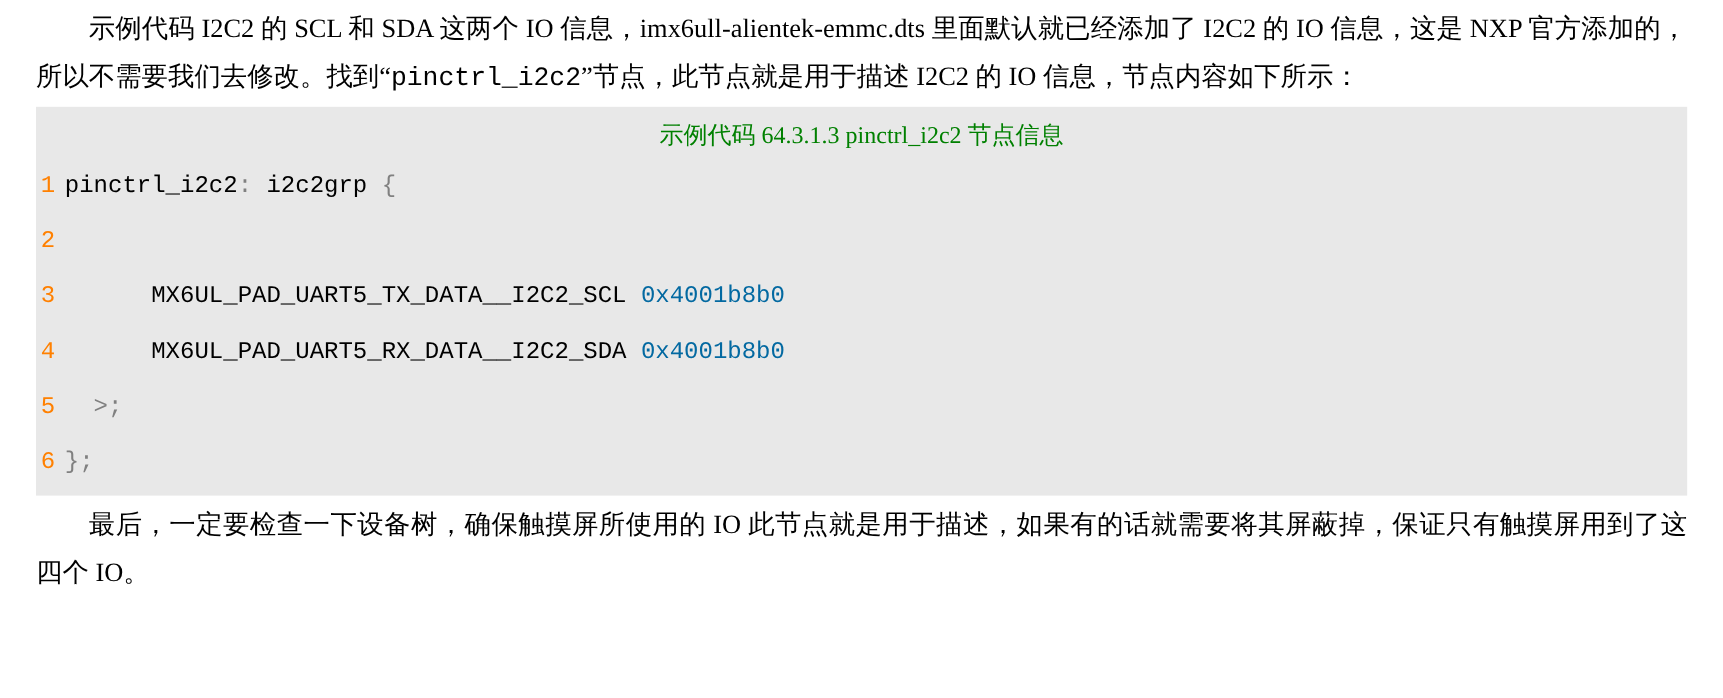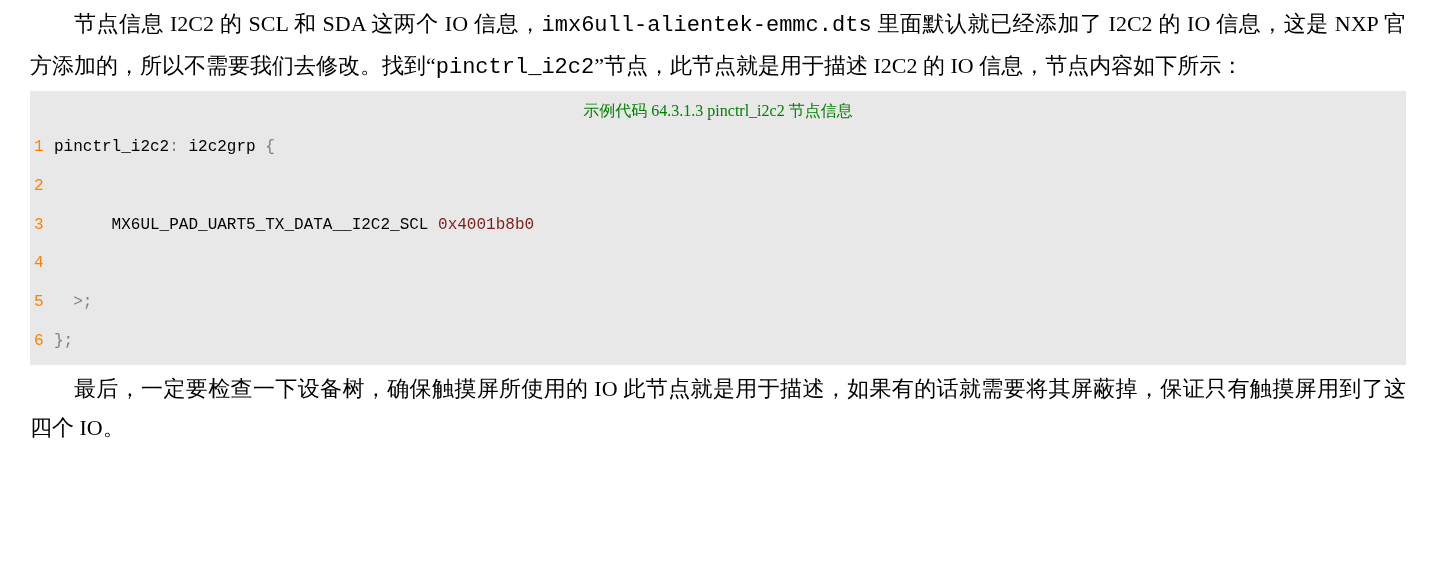--- a/index.html
+++ b/index.html
@@ -15,31 +15,31 @@
       color: #000000;
       padding: 0 30px;
       width: 1436px;
     }
     .paragraph {
       text-indent: 2em;
       margin: 4px 0;
       text-align: justify;
     }
     .mono {
-      font-family: Liberation Mono, monospace;
+      font-family: Liberation Serif, serif;
     }
     .quote {
       font-family: "Courier New", monospace;
     }
     .code-block {
       background: #e8e8e8;
       padding: 4px 0;
       margin: 4px 0;
       font-family: "Courier New", monospace;
-      font-size: 16px;
+      font-size: 20px;
     }
     .code-title {
       text-align: center;
       color: #008000;
       font-family: "SimSun", "宋体", serif;
       padding: 2px 0;
     }
     .code-line {
       display: flex;
       padding: 5px 0;
@@ -53,28 +53,28 @@
       flex-shrink: 0;
     }
     .code-content {
       white-space: pre;
       color: #000000;
     }
     .op {
       color: #808080;
     }
     .hex {
-      color: #7f1d1d;
+      color: #0369a1;
     }
   </style>
 </head>
 <body>
 
 <p class="paragraph">
-  <span>节点信息 I2C2 的 SCL 和 SDA 这两个 IO 信息，</span><span class="mono">imx6ull-alientek-emmc.dts</span><span> 里面默认就已经添加了 I2C2 的 IO 信息，这是 NXP 官方添加的，所以不需要我们去修改。找到</span><span>“</span><span class="quote">pinctrl_i2c2</span><span>”</span><span>节点，此节点就是用于描述 I2C2 的 IO 信息，节点内容如下所示：</span>
+  <span>示例代码 I2C2 的 SCL 和 SDA 这两个 IO 信息，</span><span class="mono">imx6ull-alientek-emmc.dts</span><span> 里面默认就已经添加了 I2C2 的 IO 信息，这是 NXP 官方添加的，所以不需要我们去修改。找到</span><span>“</span><span class="quote">pinctrl_i2c2</span><span>”</span><span>节点，此节点就是用于描述 I2C2 的 IO 信息，节点内容如下所示：</span>
 </p>
 
 <div class="code-block">
   <div class="code-title">示例代码 64.3.1.3 pinctrl_i2c2 节点信息</div>
 
   <div class="code-line">
     <span class="line-num">1</span>
     <span class="code-content"><span>pinctrl_i2c2</span><span class="op">:</span><span> i2c2grp </span><span class="op">{</span></span>
   </div>
 
@@ -82,20 +82,21 @@
     <span class="line-num">2</span>
   </div>
 
   <div class="code-line">
     <span class="line-num">3</span>
     <span class="code-content"><span>      MX6UL_PAD_UART5_TX_DATA__I2C2_SCL </span><span class="hex">0x4001b8b0</span></span>
   </div>
 
   <div class="code-line">
     <span class="line-num">4</span>
+    <span class="code-content"><span>      MX6UL_PAD_UART5_RX_DATA__I2C2_SDA </span><span class="hex">0x4001b8b0</span></span>
   </div>
 
   <div class="code-line">
     <span class="line-num">5</span>
     <span class="code-content"><span>  </span><span class="op">&gt;;</span></span>
   </div>
 
   <div class="code-line">
     <span class="line-num">6</span>
     <span class="code-content"><span class="op">};</span></span>

